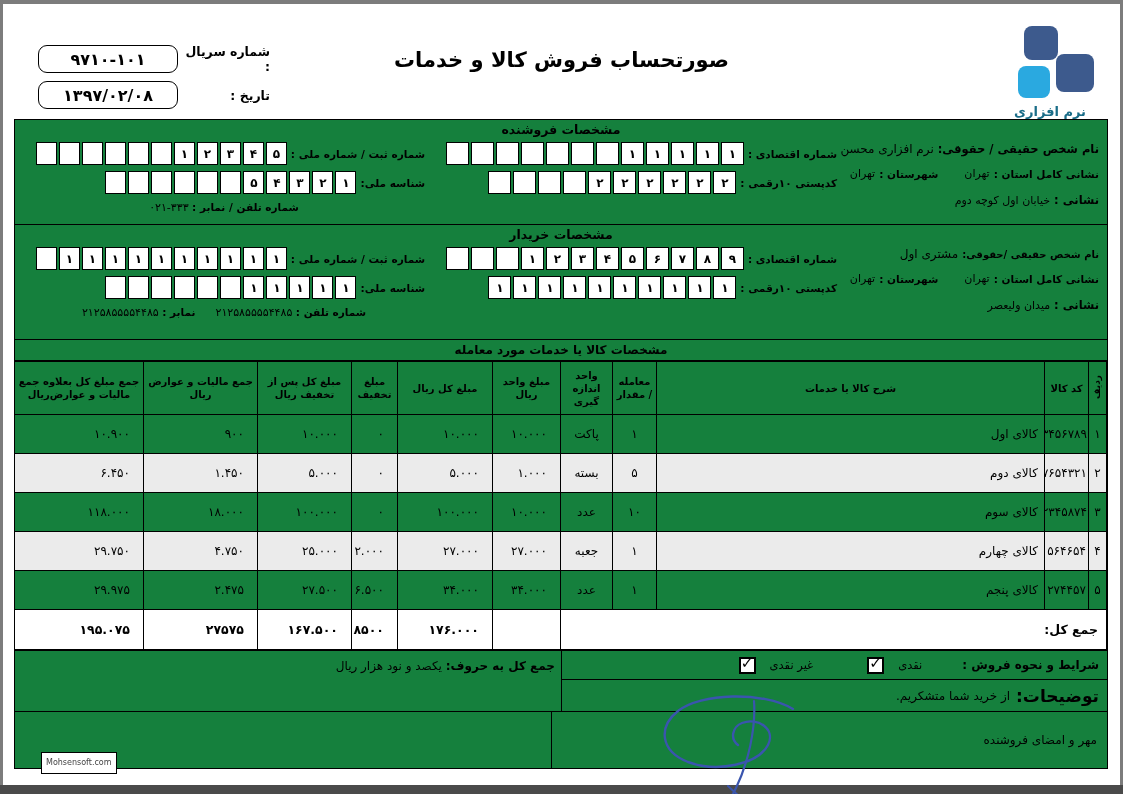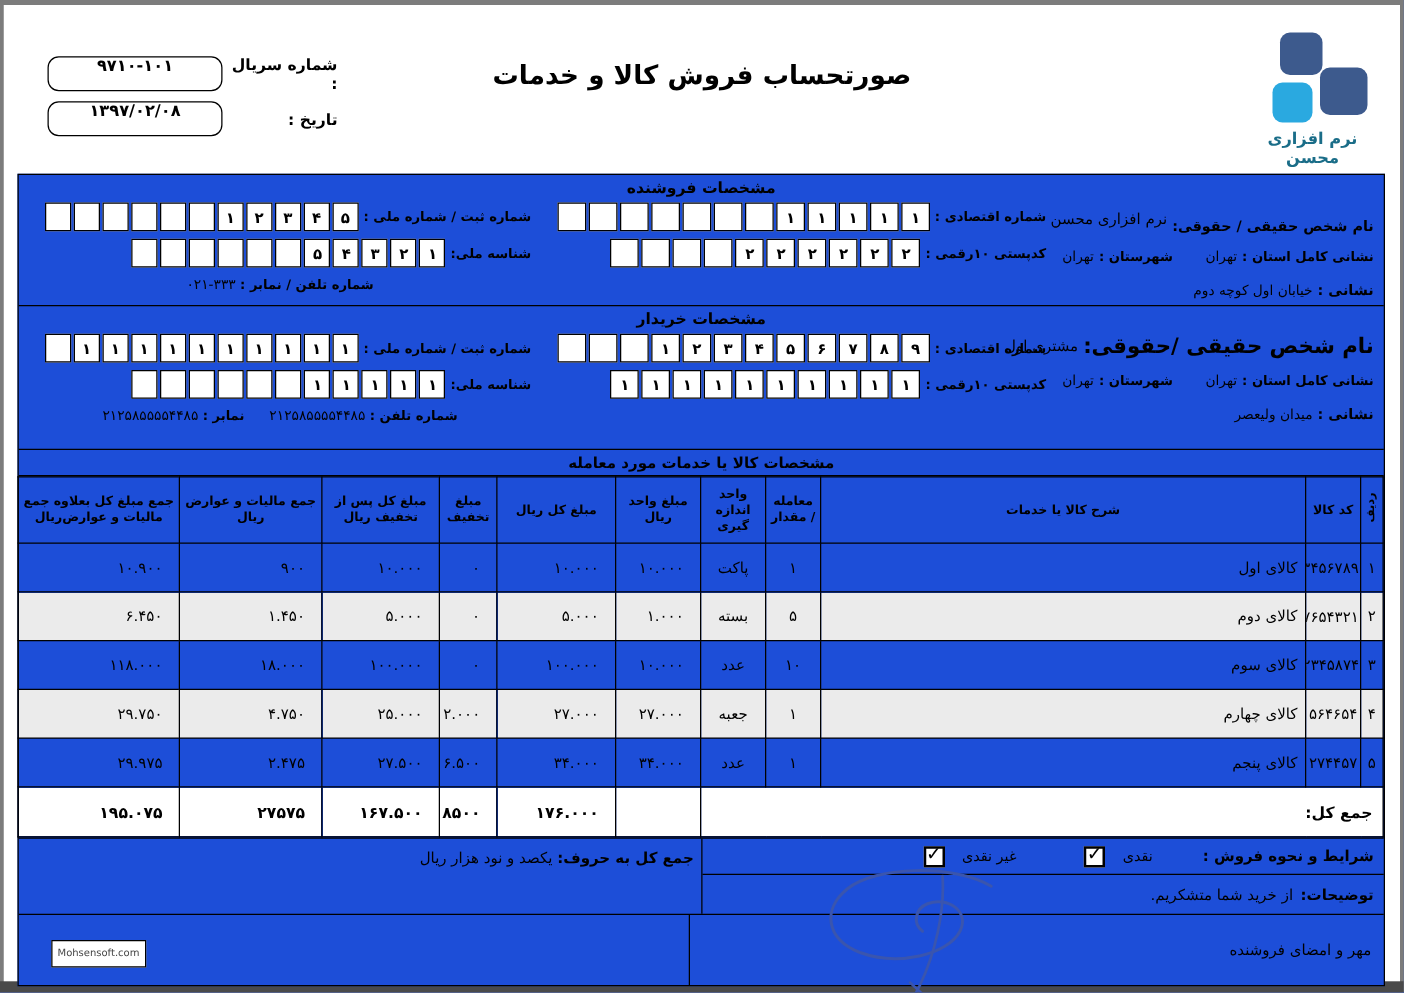--- a/index.html
+++ b/index.html
@@ -17,36 +17,36 @@
   
   .hdr-title{
     position:absolute;top:44px;left:0;right:0;text-align:center;
     font-size:21px;font-weight:bold;
   }
   .serial-block{position:absolute;top:40px;left:22px;width:245px;direction:rtl;}
   .serial-line{display:flex;align-items:center;justify-content:flex-start;margin-bottom:7px;}
   .serial-label{font-weight:bold;font-size:12.5px;width:92px;text-align:right;}
   .pill{
     width:138px;height:26px;border:1px solid #000;border-radius:9px;
-    display:flex;align-items:flex-start;justify-content:center;
-    font-size:13px;font-weight:bold;direction:ltr;
+    display:flex;align-items:center;justify-content:center;
+    font-size:16px;font-weight:bold;direction:ltr;
   }
   .logo{position:absolute;top:20px;right:14px;width:112px;height:100px;}
   .logo .sq{position:absolute;border-radius:8px;}
   .sq-a{left:30px;top:2px;width:34px;height:34px;}
   .sq-b{left:24px;top:42px;width:32px;height:32px;}
   .sq-c{left:62px;top:30px;width:38px;height:38px;}
   .logo-text{
     position:absolute;top:80px;left:0;width:100%;text-align:center;
     font-size:13px;font-weight:bold;
   }
   
   .main-frame{
-    position:absolute;top:135px;left:11px;width:1092px;
-    border:1px solid #000;background:#1d4ed8;
+    position:absolute;top:115px;left:11px;width:1092px;
+    border:1px solid #000;background:#15803d;
   }
   .sec-title{text-align:center;font-weight:bold;font-size:12.5px;padding-top:2px;height:16px;line-height:15px;}
   .party{position:relative;}
   .party.seller{height:104px;}
   .party.buyer{height:114px;border-top:1px solid #000;}
   .info-grid{display:flex;direction:rtl;padding:0 8px;}
   .col-right{width:262px;}
   .col-mid{width:412px;}
   .col-left{flex:1;}
   .line{display:flex;align-items:center;gap:4px;}
@@ -87,21 +87,21 @@
   .f-left{flex:1;padding:8px 6px 0 0;font-size:12px;}
   .terms-row{height:28px;border-bottom:1px solid #000;display:flex;align-items:center;padding-right:8px;gap:14px;}
   .terms-label{font-weight:bold;font-size:12px;}
   .chk-label{font-size:11.5px;}
   .checkbox{
     width:17px;height:17px;border:2px solid #000;box-sizing:border-box;
     display:flex;align-items:center;justify-content:center;background:#fff;
   }
   .checkbox .tick{font-size:15px;font-weight:bold;line-height:10px;margin-top:-4px;}
   .notes-row{flex:1;display:flex;align-items:center;padding-right:8px;gap:6px;font-size:12px;}
-  .notes-label{font-weight:bold;font-size:12px;}
+  .notes-label{font-weight:bold;font-size:17px;}
   .footer-sign{display:flex;direction:rtl;border-top:1px solid #000;height:56px;}
   .sign-right{width:545px;border-left:1px solid #000;display:flex;align-items:center;padding-right:10px;font-size:12px;}
   .sign-left{flex:1;display:flex;align-items:center;padding-right:10px;font-size:12px;}
   
   .signature{position:absolute;left:625px;top:685px;width:200px;height:120px;pointer-events:none;}
   .brand-box{
     position:absolute;left:38px;top:748px;background:#fff;border:1px solid #000;
     font-size:8px;color:#444;padding:5px 4px;direction:ltr;line-height:10px;
   }
   .quote-line{
@@ -142,21 +142,21 @@
       <span class="logo-text" style="color:#1a6d88;">نرم افزاری محسن</span>
     </div>
 
     <div class="main-frame">
 
       <div class="party seller">
         <div class="sec-title">مشخصات فروشنده</div>
         <div class="info-grid">
           <div class="col-right">
             <div class="line" style="margin-top:4px;">
-              <span class="flabel" style="font-size:11.5px;margin-top:12px;">نام شخص حقیقی / حقوقی:</span>
+              <span class="flabel" style="font-size:11.5px;">نام شخص حقیقی / حقوقی:</span>
               <span class="fvalue" style="font-size:12px;">نرم افزاری محسن</span>
             </div>
             <div class="line" style="margin-top:11px;">
               <span class="flabel">نشانی کامل استان :</span>
               <span class="fvalue">تهران</span>
               <span style="width:18px;"></span>
               <span class="flabel">شهرستان :</span>
               <span class="fvalue">تهران</span>
             </div>
             <div class="line" style="margin-top:13px;">
@@ -239,21 +239,21 @@
             </div>
           </div>
         </div>
       </div>
 
       <div class="party buyer">
         <div class="sec-title">مشخصات خریدار</div>
         <div class="info-grid">
           <div class="col-right">
             <div class="line" style="margin-top:4px;">
-              <span class="flabel" style="font-size:17px;">نام شخص حقیقی /حقوقی:</span>
+              <span class="flabel" style="font-size:10px;">نام شخص حقیقی /حقوقی:</span>
               <span class="fvalue" style="font-size:12px;">مشتری اول</span>
             </div>
             <div class="line" style="margin-top:11px;">
               <span class="flabel">نشانی کامل استان :</span>
               <span class="fvalue">تهران</span>
               <span style="width:18px;"></span>
               <span class="flabel">شهرستان :</span>
               <span class="fvalue">تهران</span>
             </div>
             <div class="line" style="margin-top:13px;">

